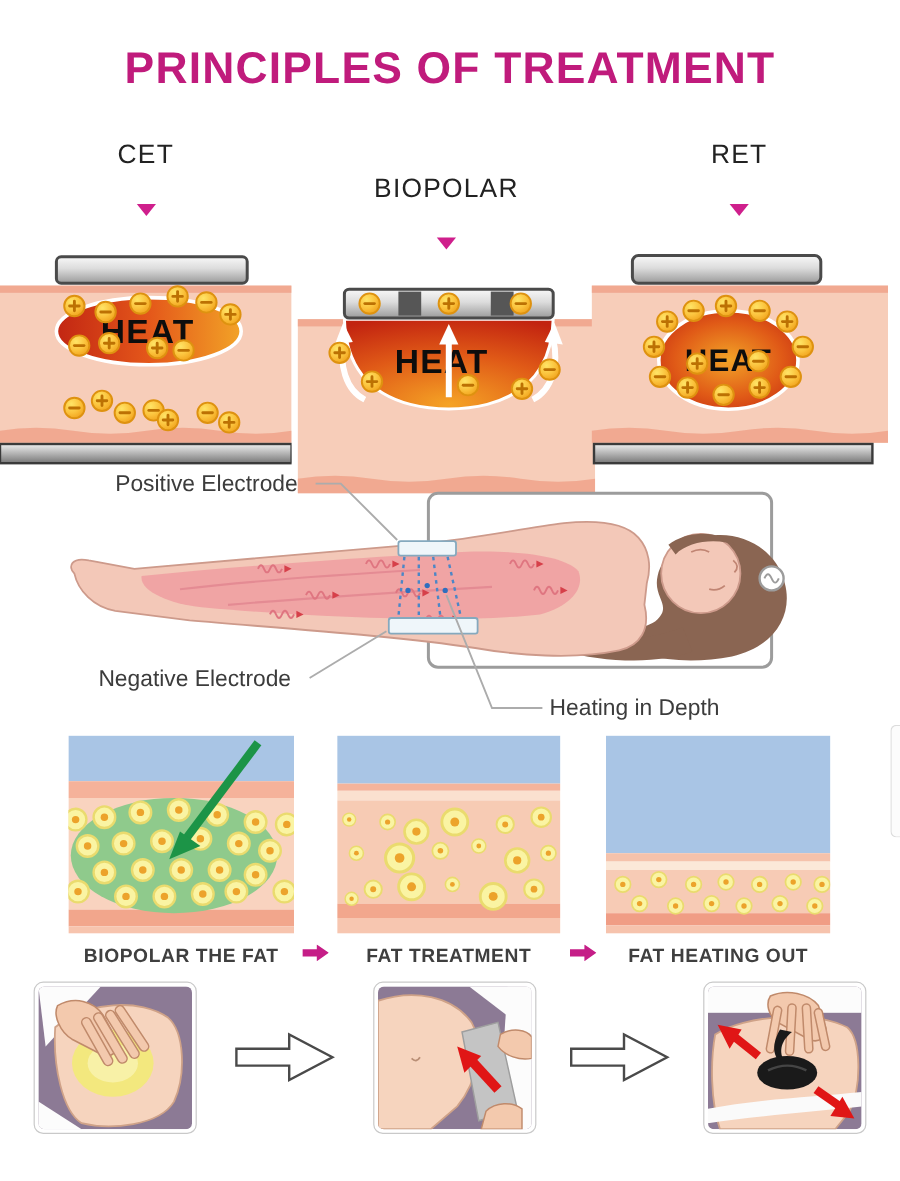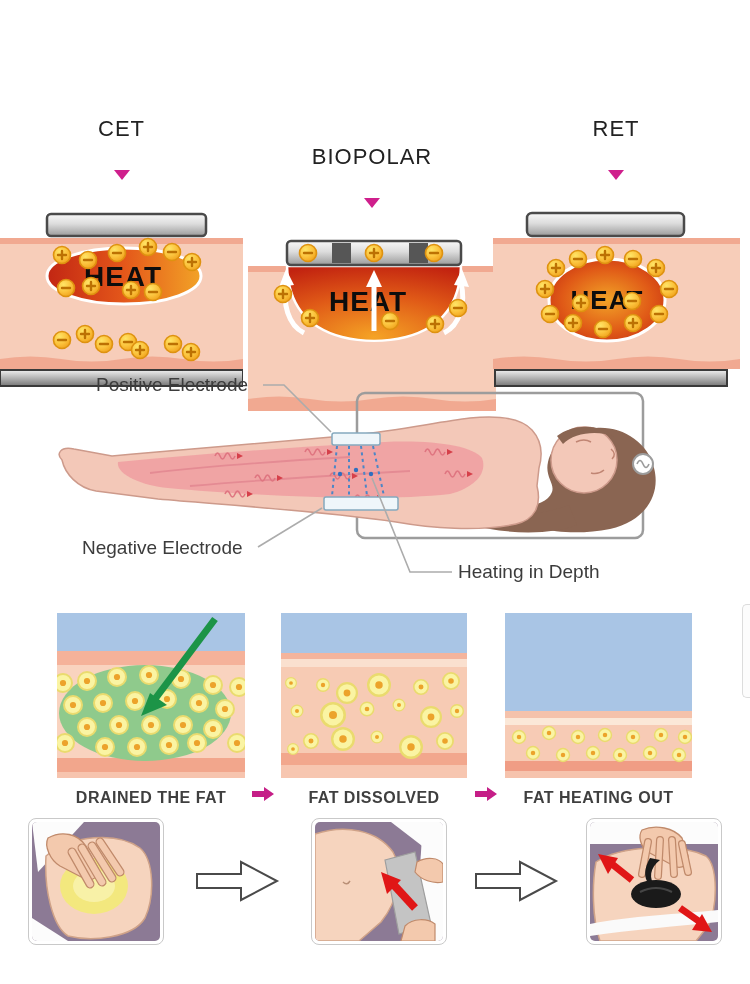--- a/index.html
+++ b/index.html
@@ -12,21 +12,21 @@
   .modes{position:absolute;top:116px;left:0;width:750px;display:flex;}
   .mode{display:flex;flex-direction:column;align-items:center;gap:24px;}
   .mode-1{width:243px;margin-right:5px;}
   .mode-2{width:248px;margin-right:7px;margin-top:28px;}
   .mode-3{width:226px;}
   .mode-label{height:26px;font-size:22px;color:#222;letter-spacing:1px;text-align:center;}
   .pointer{width:0;height:0;border-left:8px solid transparent;border-right:8px solid transparent;
            border-top:10px solid #CF1F8C;margin:4px auto 7px;}
   .mode svg{display:block;}
   
-  .body-section{position:absolute;top:356px;left:0;}
+  .body-section{position:absolute;top:374px;left:0;}
   
   .fat-row{position:absolute;top:613px;left:0;width:750px;display:grid;
            grid-template-columns:188px 36px 186px 38px 187px;padding-left:57px;}
   .fat-stage{display:flex;flex-direction:column;align-items:center;}
   .fat-caption{margin-top:11px;font-size:16px;font-weight:bold;letter-spacing:.5px;color:#3F3F3F;
                white-space:nowrap;}
   .fat-arrow-cell{display:flex;align-items:flex-end;justify-content:center;padding-bottom:6px;}
   
   .steps-row{position:absolute;top:818px;left:0;width:750px;display:grid;
              grid-template-columns:136px 147px 136px 139px 136px;padding-left:28px;}
@@ -86,20 +86,21 @@
     </g>
     <g id="coil-mark">
       <path d="M0,0 q2.5,-6 5,0 q2.5,6 5,0 q2.5,-6 5,0 q2.5,6 5,0" stroke="#DF7580" stroke-width="1.6" fill="none"></path>
       <polygon points="22,-3 28,0 22,3" fill="#D6404A"></polygon>
     </g>
   </defs>
 </svg>
 
 <div class="page">
 
+  <div class="title">PRINCIPLES OF TREATMENT</div>
 
   <div class="modes">
 
     <div class="mode mode-1">
       <div class="mode-label">CET</div>
       <div class="pointer"></div>
       <svg width="243" height="177" viewBox="0 0 243 177">
         <rect x="0" y="27" width="243" height="131" fill="#F7CDB9"></rect>
         <rect x="0" y="27" width="243" height="6" fill="#EFA58D" opacity="0.9"></rect>
         <path d="M0,148 q30,-5 61,0 t61,0 t61,0 t60,0 v10 h-243 Z" fill="#EFA58D" opacity="0.9"></path>
@@ -296,21 +297,21 @@
           <use href="#fat-cell" transform="translate(6,70)"></use>
             <use href="#fat-cell" transform="translate(182,74)"></use>
           <use href="#fat-cell" transform="translate(8,130)"></use>
             <use href="#fat-cell" transform="translate(180,130)"></use>
         </g>
         <g>
           <line x1="158" y1="6" x2="98" y2="86" stroke="#1C9447" stroke-width="7"></line>
           <polygon points="84,103 93,80 110,92" fill="#1C9447"></polygon>
         </g>
       </svg>
-      <div class="fat-caption">DRAINED THE FAT</div>
+      <div class="fat-caption">BIOPOLAR THE FAT</div>
     </div>
 
     <div class="fat-arrow-cell">
       <svg width="22" height="14" viewBox="0 0 22 14">
         <polygon points="0,4 12,4 12,0 22,7 12,14 12,10 0,10" fill="#C51E87"></polygon>
       </svg>
     </div>
 
     <div class="fat-stage">
       <svg width="186" height="165" viewBox="0 0 186 165">
@@ -334,21 +335,21 @@
           <use href="#fat-cell" transform="translate(150,104) scale(1.1)"></use>
             <use href="#fat-cell" transform="translate(176,98) scale(0.7)"></use>
           <use href="#fat-cell" transform="translate(30,128) scale(0.8)"></use>
             <use href="#fat-cell" transform="translate(62,126) scale(1.2)"></use>
           <use href="#fat-cell" transform="translate(96,124) scale(0.65)"></use>
             <use href="#fat-cell" transform="translate(130,134) scale(1.2)"></use>
           <use href="#fat-cell" transform="translate(164,128) scale(0.9)"></use>
             <use href="#fat-cell" transform="translate(12,136) scale(0.6)"></use>
         </g>
       </svg>
-      <div class="fat-caption">FAT DISSOLVED</div>
+      <div class="fat-caption">FAT TREATMENT</div>
     </div>
 
     <div class="fat-arrow-cell">
       <svg width="22" height="14" viewBox="0 0 22 14">
         <polygon points="0,4 12,4 12,0 22,7 12,14 12,10 0,10" fill="#C51E87"></polygon>
       </svg>
     </div>
 
     <div class="fat-stage">
       <svg width="187" height="165" viewBox="0 0 187 165">

